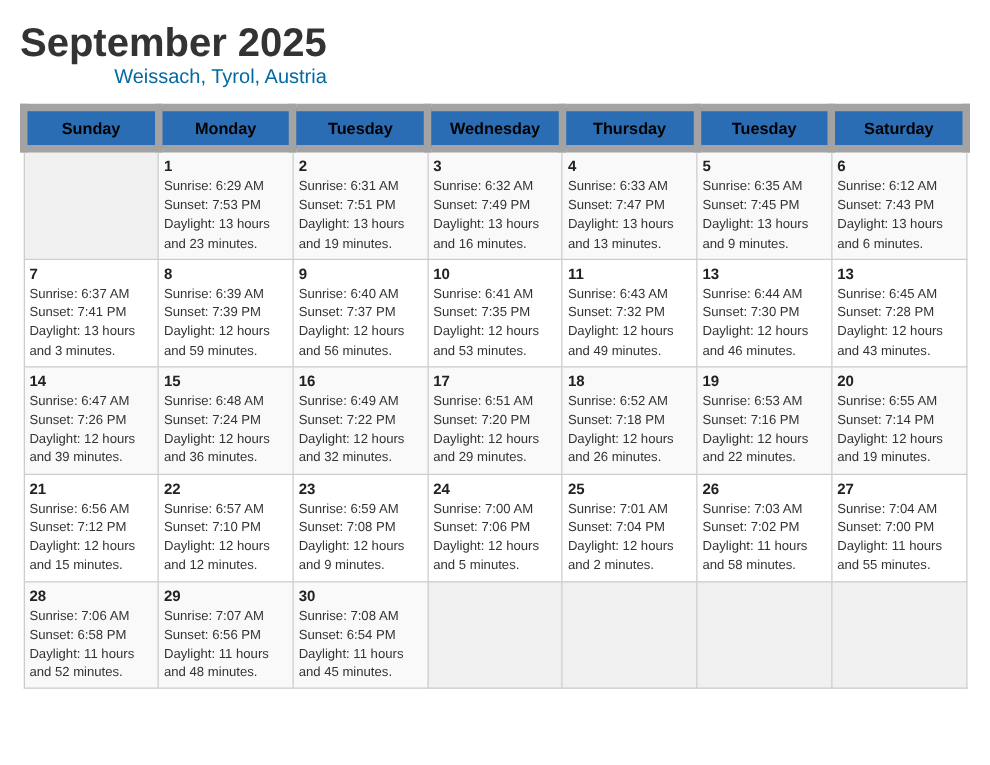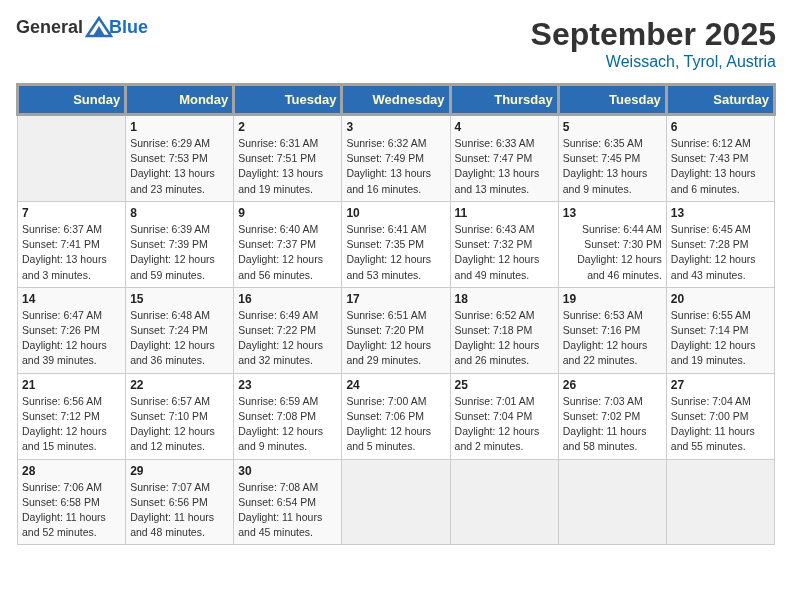--- a/index.html
+++ b/index.html
@@ -47,26 +47,26 @@
       font-size: 16px;
       color: #0369a1;
     }
     table {
       width: 100%;
       border-collapse: collapse;
       font-size: 11px;
     }
     thead tr th {
       background: #2a6db5;
-      color: #fef9c3;
+      color: #000000;
       padding: 6px 4px;
-      text-align: right;
+      text-align: center;
       font-size: 13px;
       font-weight: bold;
-      border: 3px solid #a3a3a3;
+      border: 6px solid #a3a3a3;
     }
     tbody tr td {
       border: 1px solid #ccc;
       vertical-align: top;
       padding: 4px;
       width: calc(100% / 7);
       min-height: 80px;
       height: 80px;
     }
     tbody tr:nth-child(odd) td {
@@ -88,28 +88,20 @@
       line-height: 1.45;
     }
     .empty-cell {
       background: #f0f0f0 !important;
     }
   </style>
 </head>
 <body>
 
 <div class="header-area">
-  <div class="logo">
-    <span class="logo-text-general">General</span>
-    <svg class="logo-icon" viewBox="0 0 28 22" xmlns="http://www.w3.org/2000/svg">
-      <polygon points="2,20 14,2 26,20" fill="none" stroke="#2a6db5" stroke-width="2.5"></polygon>
-      <polygon points="8,20 14,10 20,20" fill="#2a6db5"></polygon>
-    </svg>
-    <span class="logo-text-blue" style="margin-left:-4px;">Blue</span>
-  </div>
   <div class="title-area">
     <div class="month-title">September 2025</div>
     <div class="location-title">Weissach, Tyrol, Austria</div>
   </div>
 </div>
 
 <table>
   <thead>
     <tr>
     <th>Sunday</th>
@@ -198,21 +190,21 @@
         </td>
         <td>
           <span class="day-num">11</span>
           <div class="day-info" style="white-space: pre-line;">Sunrise: 6:43 AM
 Sunset: 7:32 PM
 Daylight: 12 hours
 and 49 minutes.</div>
         </td>
         <td>
           <span class="day-num">13</span>
-          <div class="day-info" style="white-space: pre-line; text-align: right;">Sunrise: 6:44 AM
+          <div class="day-info" style="white-space: pre-line;">Sunrise: 6:44 AM
 Sunset: 7:30 PM
 Daylight: 12 hours
 and 46 minutes.</div>
         </td>
         <td>
           <span class="day-num">13</span>
           <div class="day-info" style="white-space: pre-line;">Sunrise: 6:45 AM
 Sunset: 7:28 PM
 Daylight: 12 hours
 and 43 minutes.</div>

